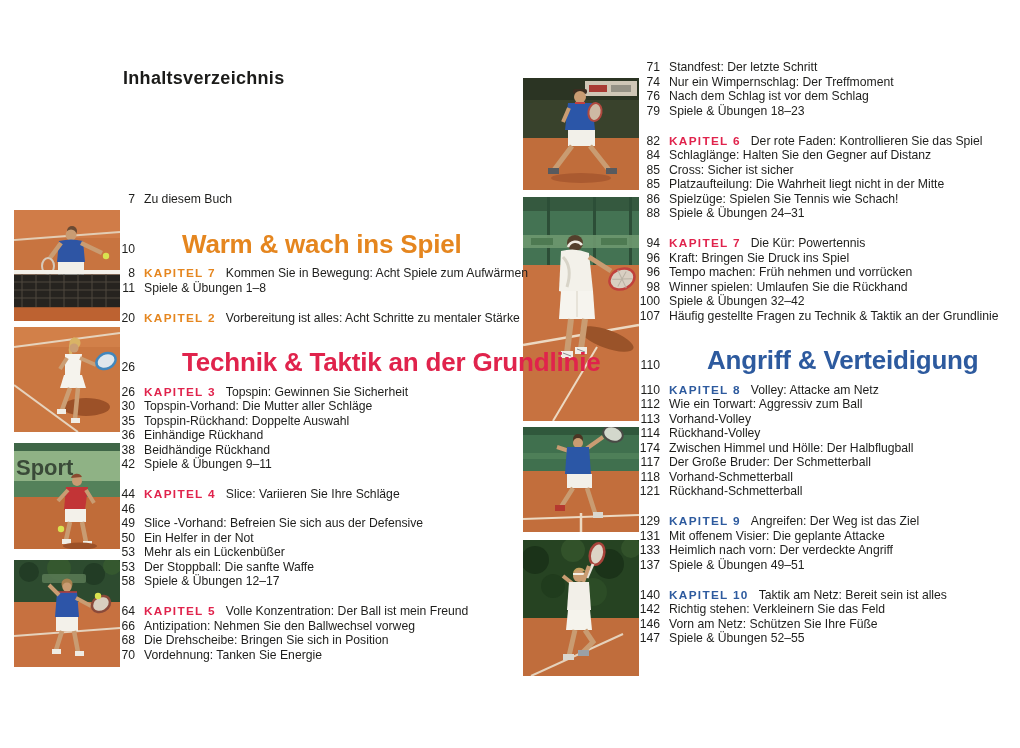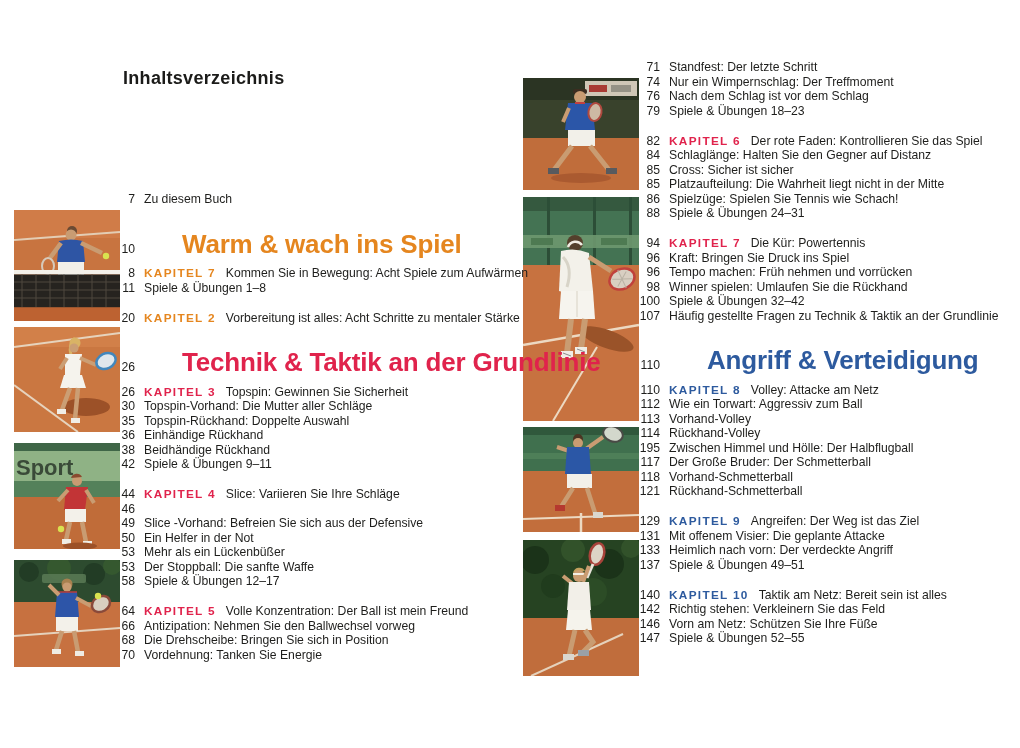--- a/index.html
+++ b/index.html
@@ -424,21 +424,21 @@
       </div>
       <div class="row item">
         <span class="num">113</span>
         <span class="label">Vorhand-Volley</span>
       </div>
       <div class="row item">
         <span class="num">114</span>
         <span class="label">Rückhand-Volley</span>
       </div>
       <div class="row item">
-        <span class="num">195</span>
+        <span class="num">174</span>
         <span class="label">Zwischen Himmel und Hölle: Der Halbflugball</span>
       </div>
       <div class="row item">
         <span class="num">117</span>
         <span class="label">Der Große Bruder: Der Schmetterball</span>
       </div>
       <div class="row item">
         <span class="num">118</span>
         <span class="label">Vorhand-Schmetterball</span>
       </div>

